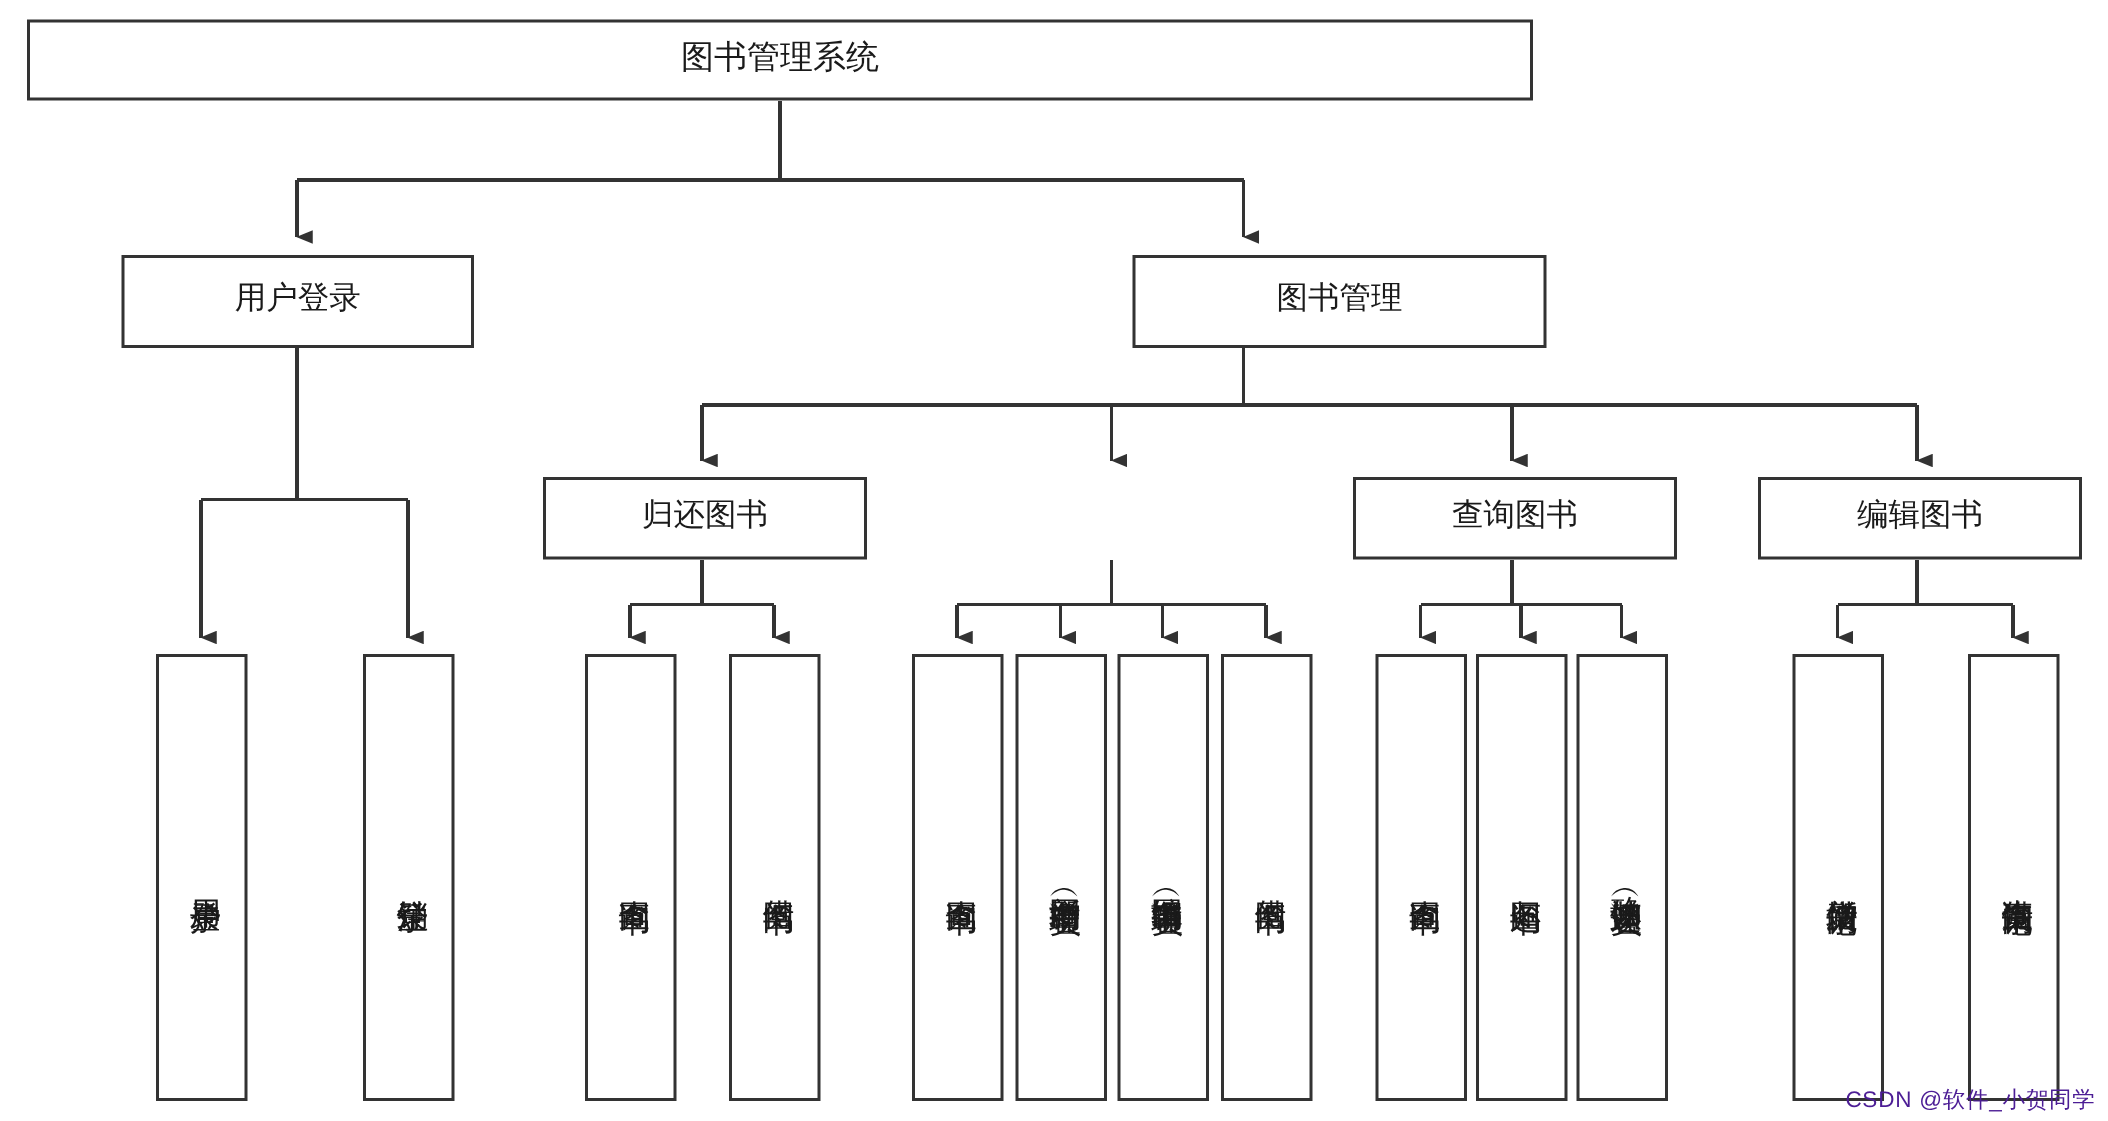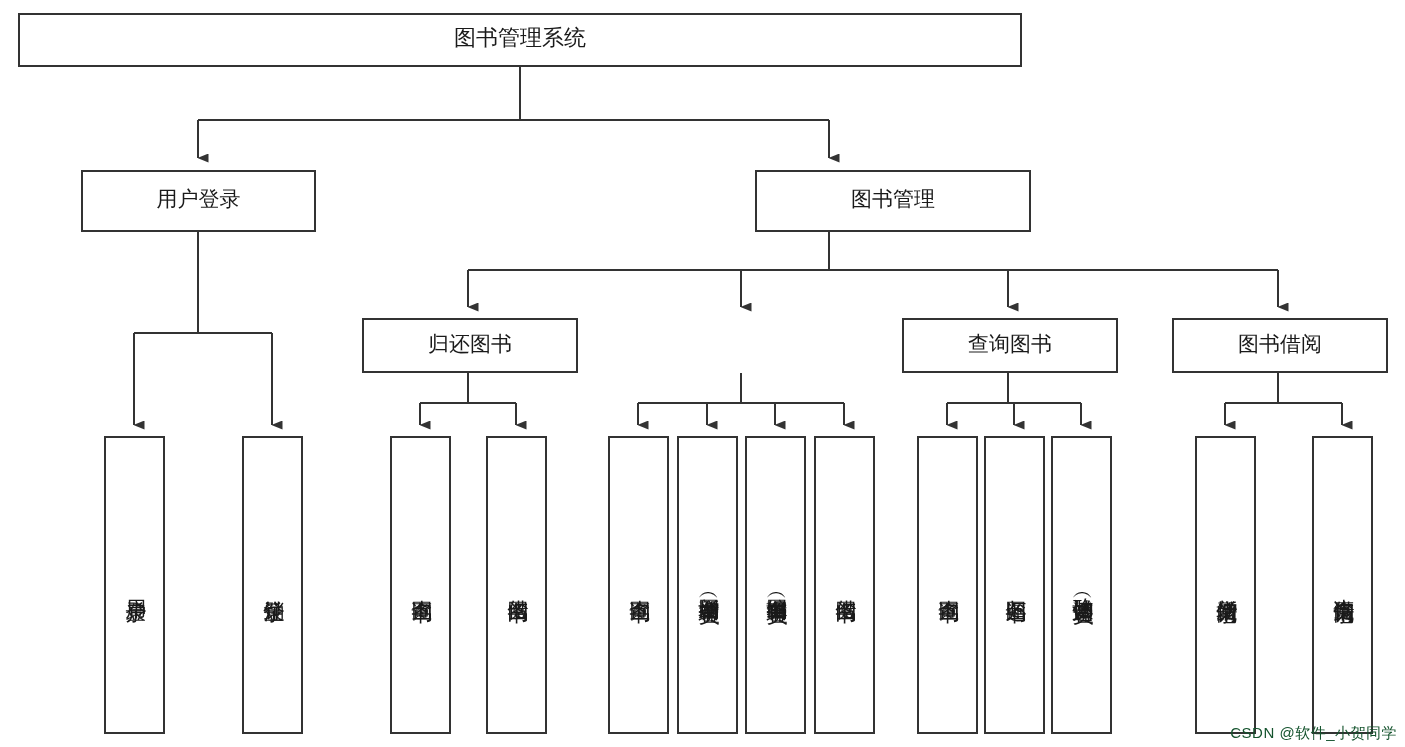--- a/index.html
+++ b/index.html
@@ -55,21 +55,21 @@
     line-height: 1;
   }
   .root-label {
     font-size: 22px;
   }
   #watermark {
     position: absolute;
     right: 8px;
     bottom: 4px;
     font-size: 15px;
-    color: #14532d;
+    color: #4c1d95;
     font-family: "Liberation Sans", "DejaVu Sans", sans-serif;
     letter-spacing: 0.5px;
     white-space: nowrap;
     pointer-events: none;
   }
 </style>
 </head>
 <body>
 
 <div id="diagram-root">
@@ -137,21 +137,21 @@
     <span class="node-label h-label">图书管理</span>
   </div>
 
   <div class="node-box" style="left:362px; top:318px; width:216px; height:55px;">
     <span class="node-label h-label">归还图书</span>
   </div>
   <div class="node-box" style="left:902px; top:318px; width:216px; height:55px;">
     <span class="node-label h-label">查询图书</span>
   </div>
   <div class="node-box" style="left:1172px; top:318px; width:216px; height:55px;">
-    <span class="node-label h-label">图书借阅</span>
+    <span class="node-label h-label">编辑图书</span>
   </div>
 
   <div class="node-box" style="left:104px; top:436px; width:61px; height:298px;">
     <span class="node-label v-label">用户登录</span>
   </div>
   <div class="node-box" style="left:242px; top:436px; width:61px; height:298px;">
     <span class="node-label v-label">注销登录</span>
   </div>
 
   <div class="node-box" style="left:390px; top:436px; width:61px; height:298px;">

